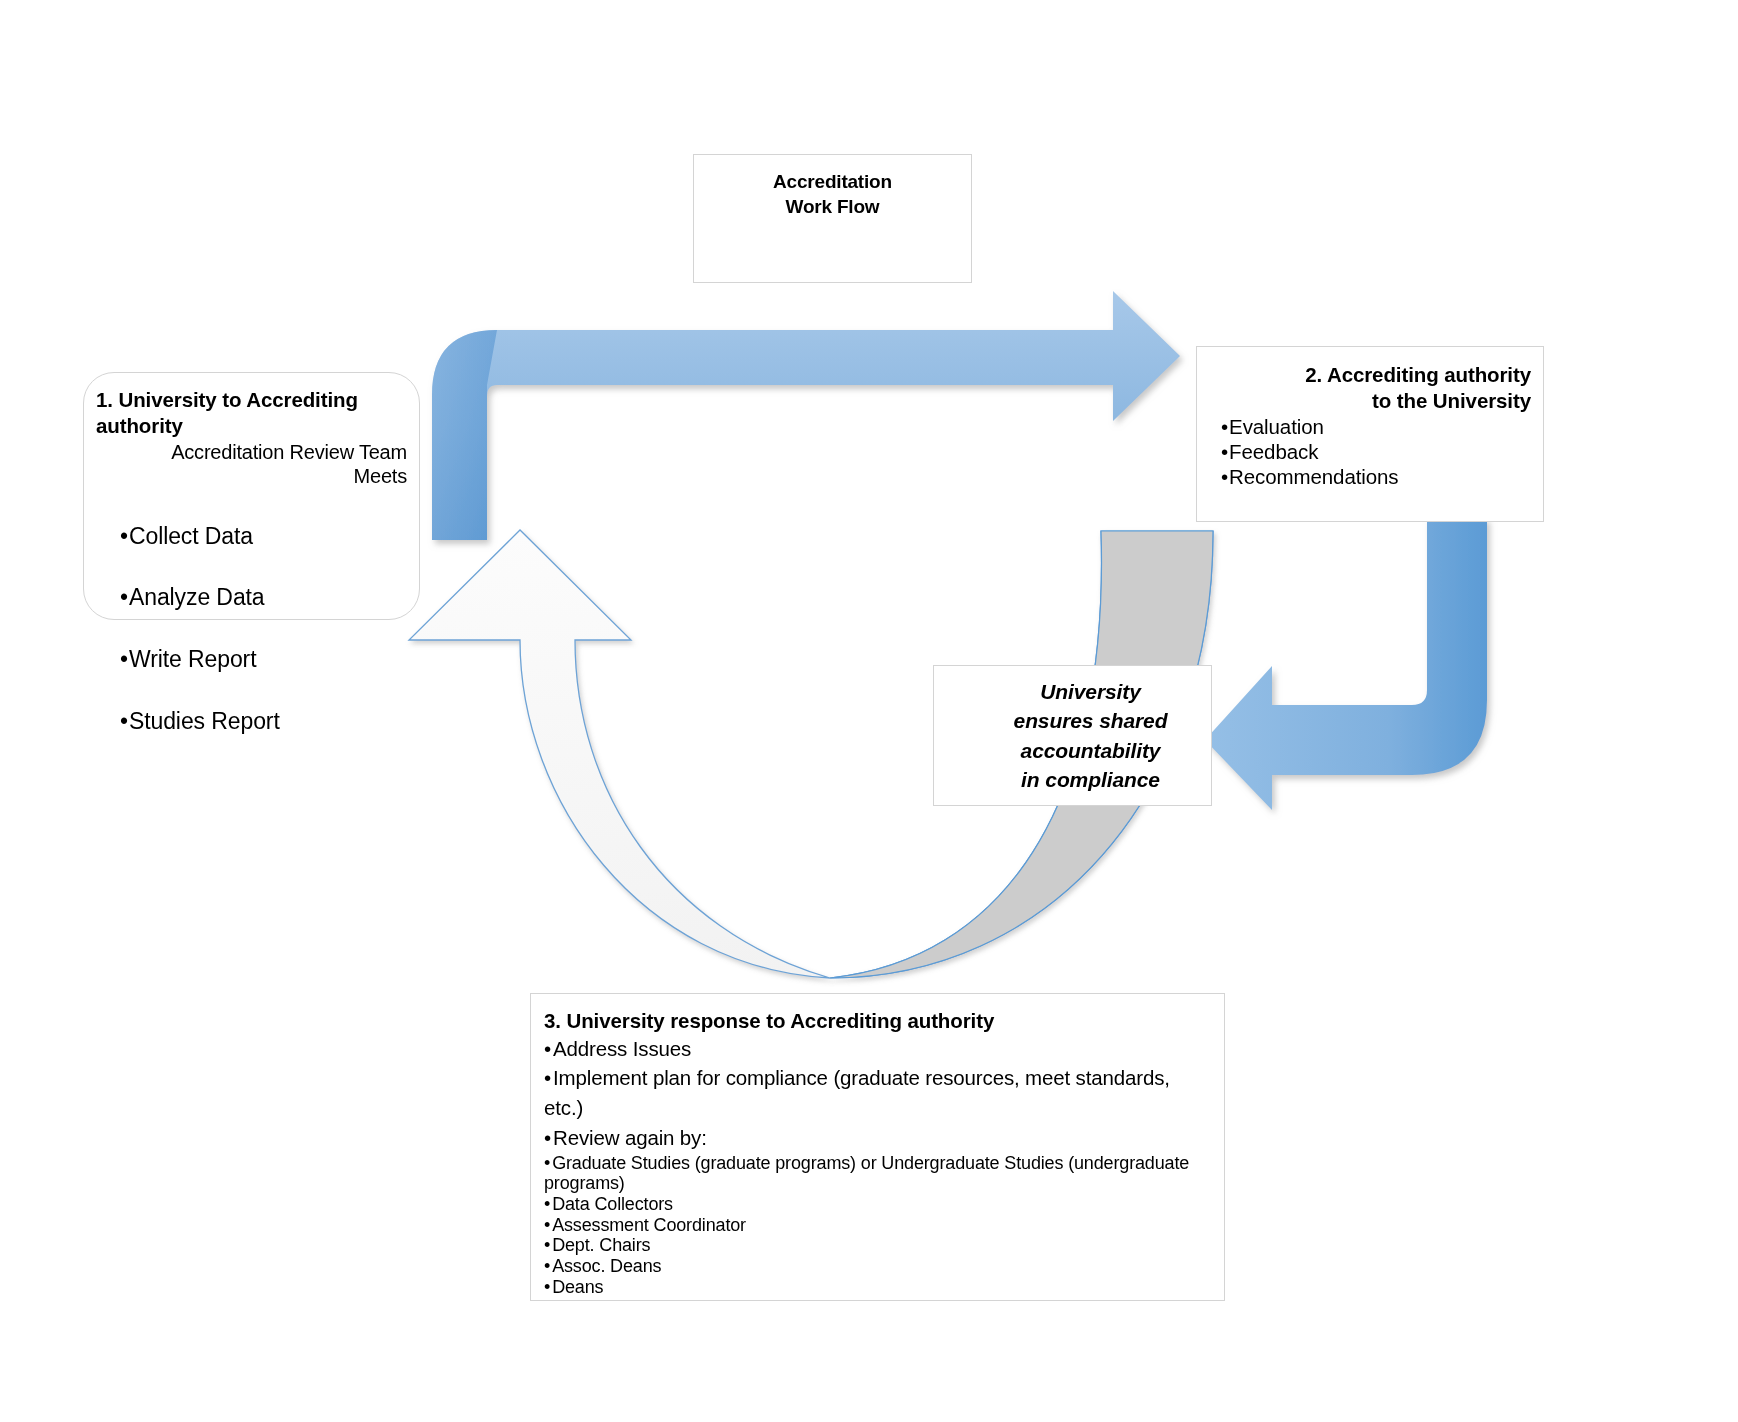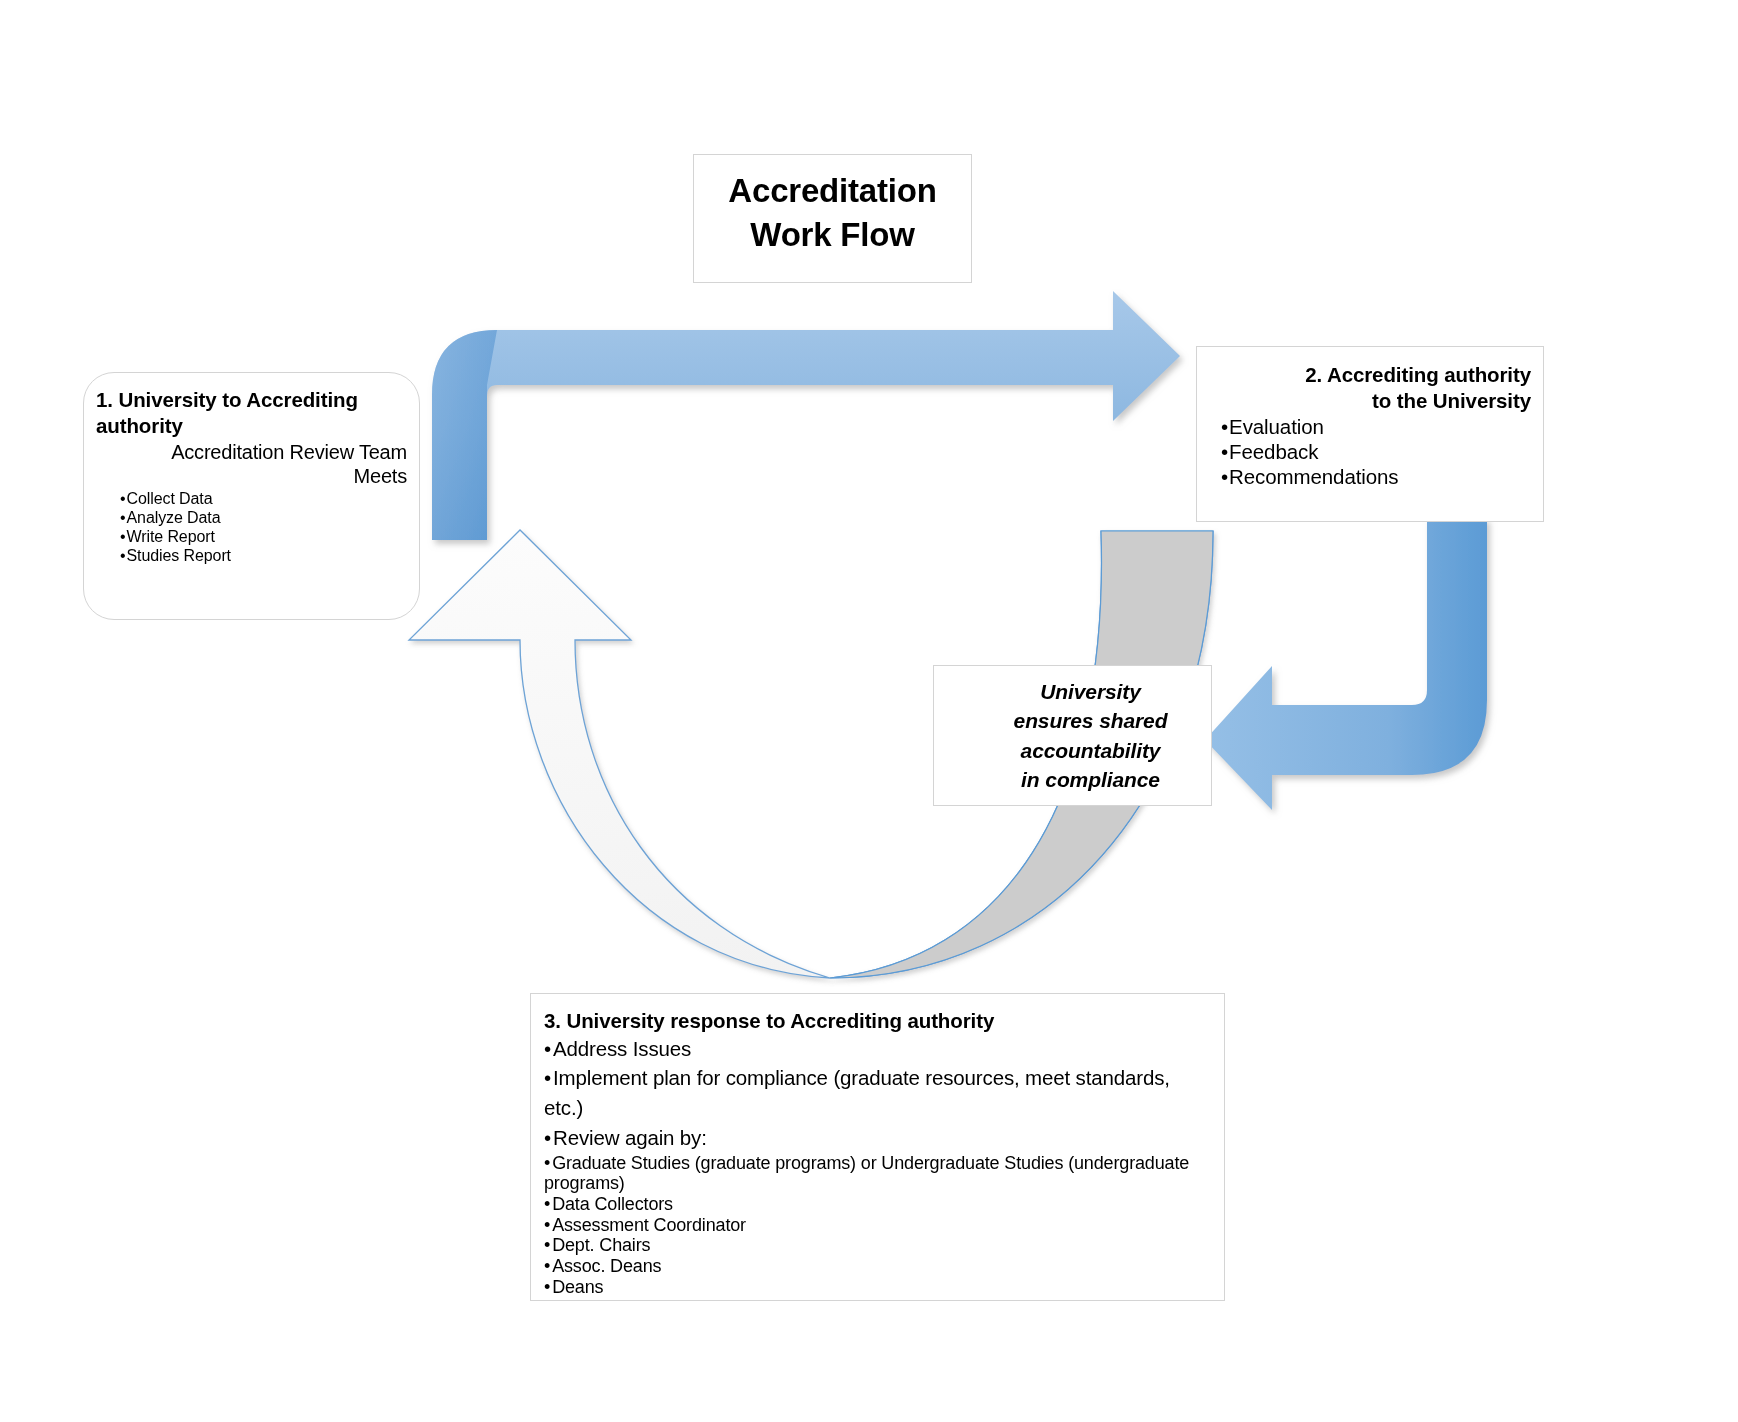--- a/index.html
+++ b/index.html
@@ -37,21 +37,21 @@
     left: 693px;
     top: 154px;
     width: 279px;
     height: 129px;
     display: flex;
     align-items: flex-start;
     justify-content: center;
     padding-top: 14px;
   }
   #title-box .title-text {
-    font-size: 33px;
+    font-size: 19px;
     font-weight: bold;
     line-height: 1.33;
     text-align: center;
     letter-spacing: -0.2px;
   }
   
   #box1 {
     left: 83px;
     top: 372px;
     width: 337px;
@@ -73,23 +73,24 @@
     letter-spacing: -0.2px;
     text-align: right;
   }
   #box1 .bullets {
     margin: 0;
     padding: 0;
     list-style: none;
     margin-left: 24px;
   }
   #box1 .bullets li {
-    font-size: 16px;
+    font-size: 23px;
     line-height: 1.2;
     letter-spacing: -0.1px;
+    margin-top: 34px;
   }
   #box1 .bullets li::before {
     content: "\2022";
     margin-right: 1px;
   }
   
   #box2 {
     left: 1196px;
     top: 346px;
     width: 348px;

